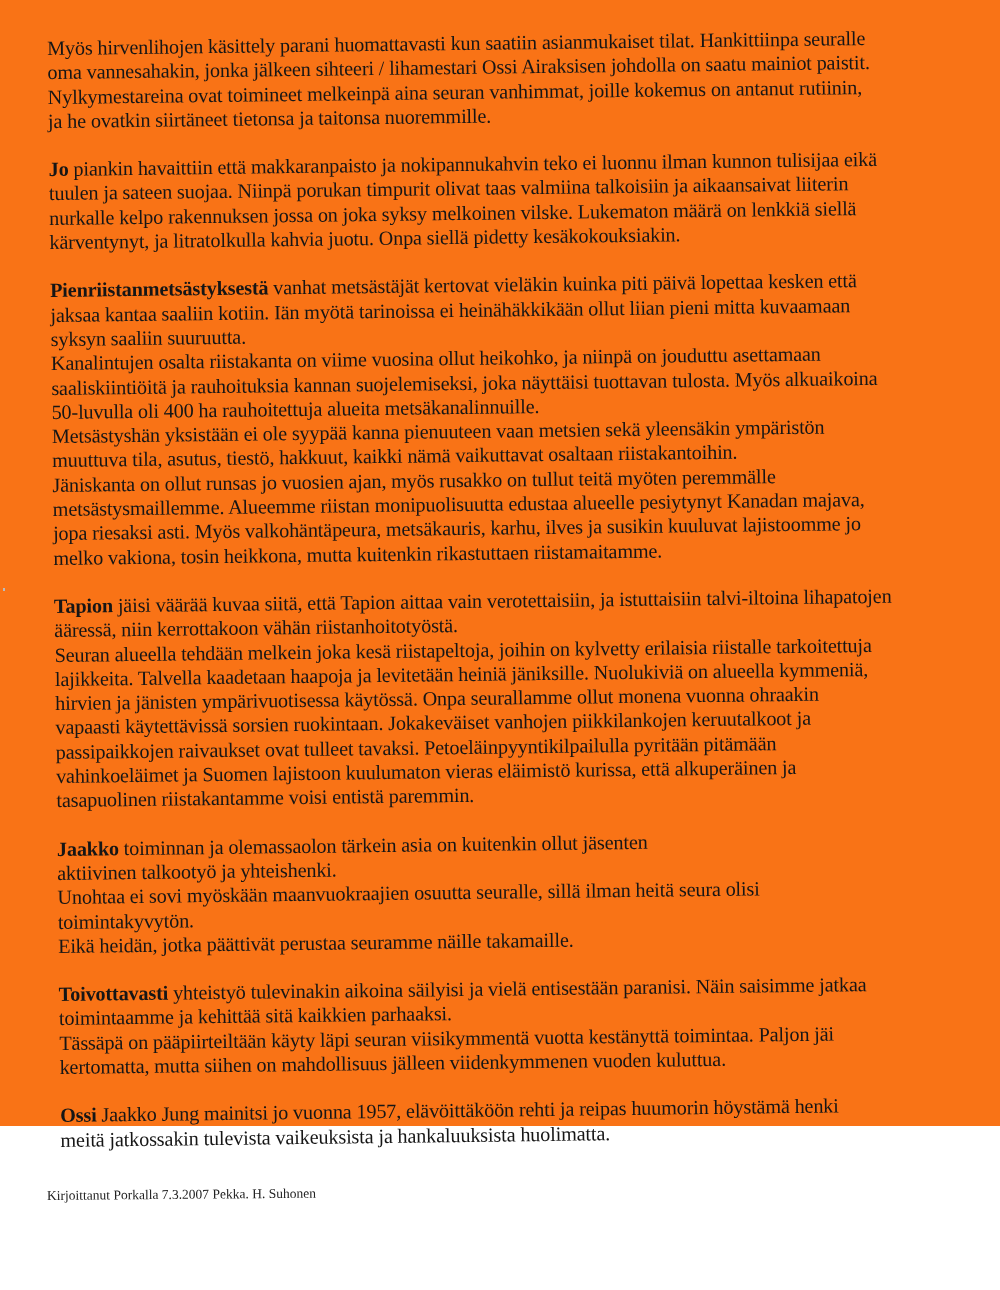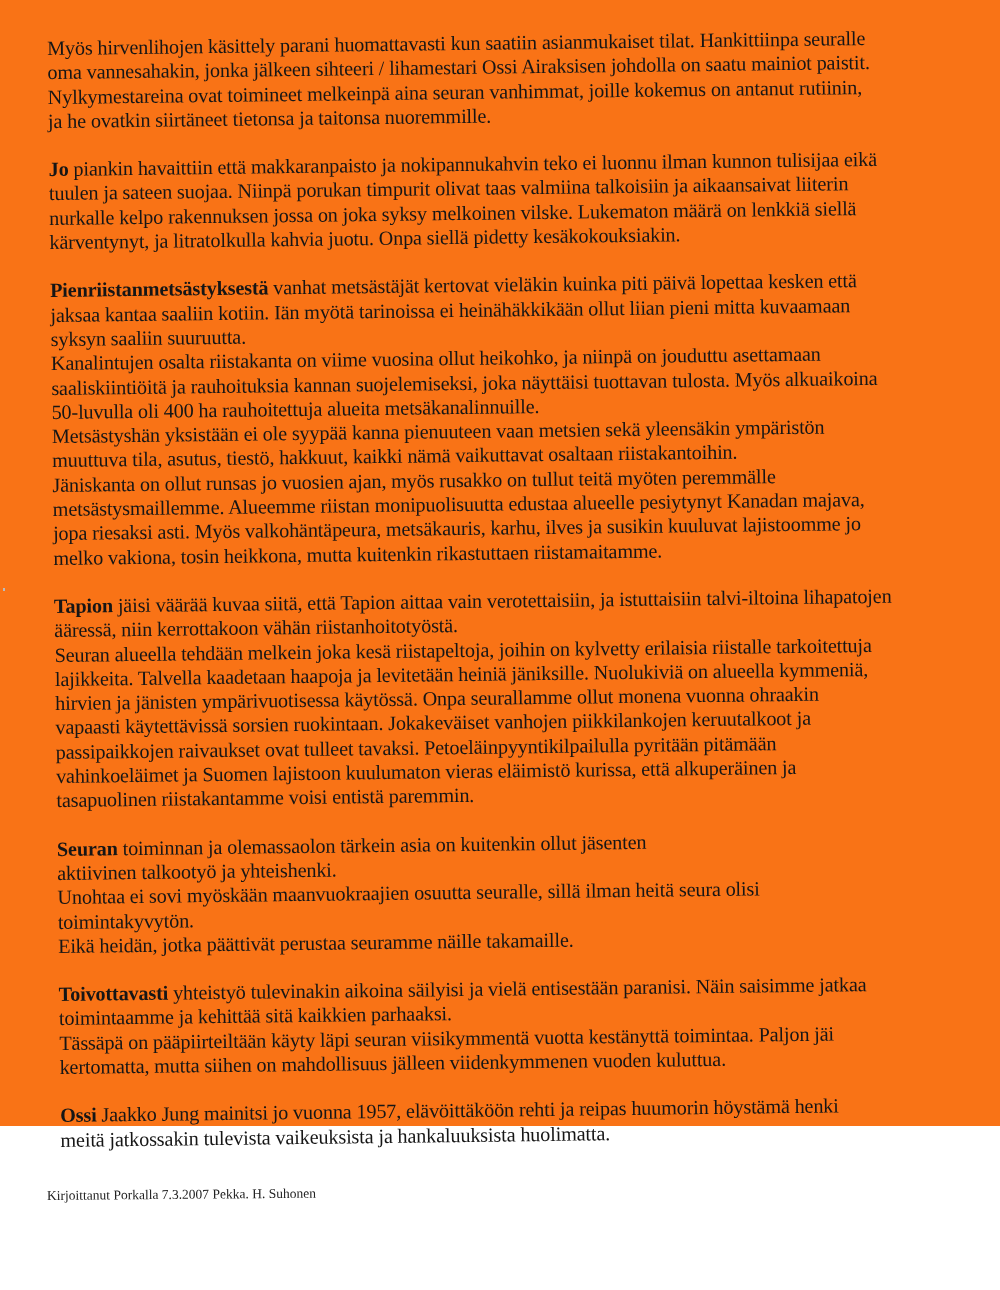--- a/index.html
+++ b/index.html
@@ -64,21 +64,21 @@
         <span class="line"><span style="white-space: pre;">ääressä, niin kerrottakoon vähän riistanhoitotyöstä.</span></span>
         <span class="line"><span style="white-space: pre;">Seuran alueella tehdään melkein joka kesä riistapeltoja, joihin on kylvetty erilaisia riistalle tarkoitettuja</span></span>
         <span class="line"><span style="white-space: pre;">lajikkeita. Talvella kaadetaan haapoja ja levitetään heiniä jäniksille. Nuolukiviä on alueella kymmeniä,</span></span>
         <span class="line"><span style="white-space: pre;">hirvien ja jänisten ympärivuotisessa käytössä. Onpa seurallamme ollut monena vuonna ohraakin</span></span>
         <span class="line"><span style="white-space: pre;">vapaasti käytettävissä sorsien ruokintaan. Jokakeväiset vanhojen piikkilankojen keruutalkoot ja</span></span>
         <span class="line"><span style="white-space: pre;">passipaikkojen raivaukset ovat tulleet tavaksi. Petoeläinpyyntikilpailulla pyritään pitämään</span></span>
         <span class="line"><span style="white-space: pre;">vahinkoeläimet ja Suomen lajistoon kuulumaton vieras eläimistö kurissa, että alkuperäinen ja</span></span>
         <span class="line"><span style="white-space: pre;">tasapuolinen riistakantamme voisi entistä paremmin.</span></span>
       </div>
       <div class="para">
-        <span class="line"><span class="lead">Seuran</span><span style="white-space: pre;"> toiminnan ja olemassaolon tärkein asia on kuitenkin ollut jäsenten</span></span>
+        <span class="line"><span class="lead">Jaakko</span><span style="white-space: pre;"> toiminnan ja olemassaolon tärkein asia on kuitenkin ollut jäsenten</span></span>
         <span class="line"><span style="white-space: pre;">aktiivinen talkootyö ja yhteishenki.</span></span>
         <span class="line"><span style="white-space: pre;">Unohtaa ei sovi myöskään maanvuokraajien osuutta seuralle, sillä ilman heitä seura olisi</span></span>
         <span class="line"><span style="white-space: pre;">toimintakyvytön.</span></span>
         <span class="line"><span style="white-space: pre;">Eikä heidän, jotka päättivät perustaa seuramme näille takamaille.</span></span>
       </div>
       <div class="para">
         <span class="line"><span class="lead">Toivottavasti</span><span style="white-space: pre;"> yhteistyö tulevinakin aikoina säilyisi ja vielä entisestään paranisi. Näin saisimme jatkaa</span></span>
         <span class="line"><span style="white-space: pre;">toimintaamme ja kehittää sitä kaikkien parhaaksi.</span></span>
         <span class="line"><span style="white-space: pre;">Tässäpä on pääpiirteiltään käyty läpi seuran viisikymmentä vuotta kestänyttä toimintaa. Paljon jäi</span></span>
         <span class="line"><span style="white-space: pre;">kertomatta, mutta siihen on mahdollisuus jälleen viidenkymmenen vuoden kuluttua.</span></span>

